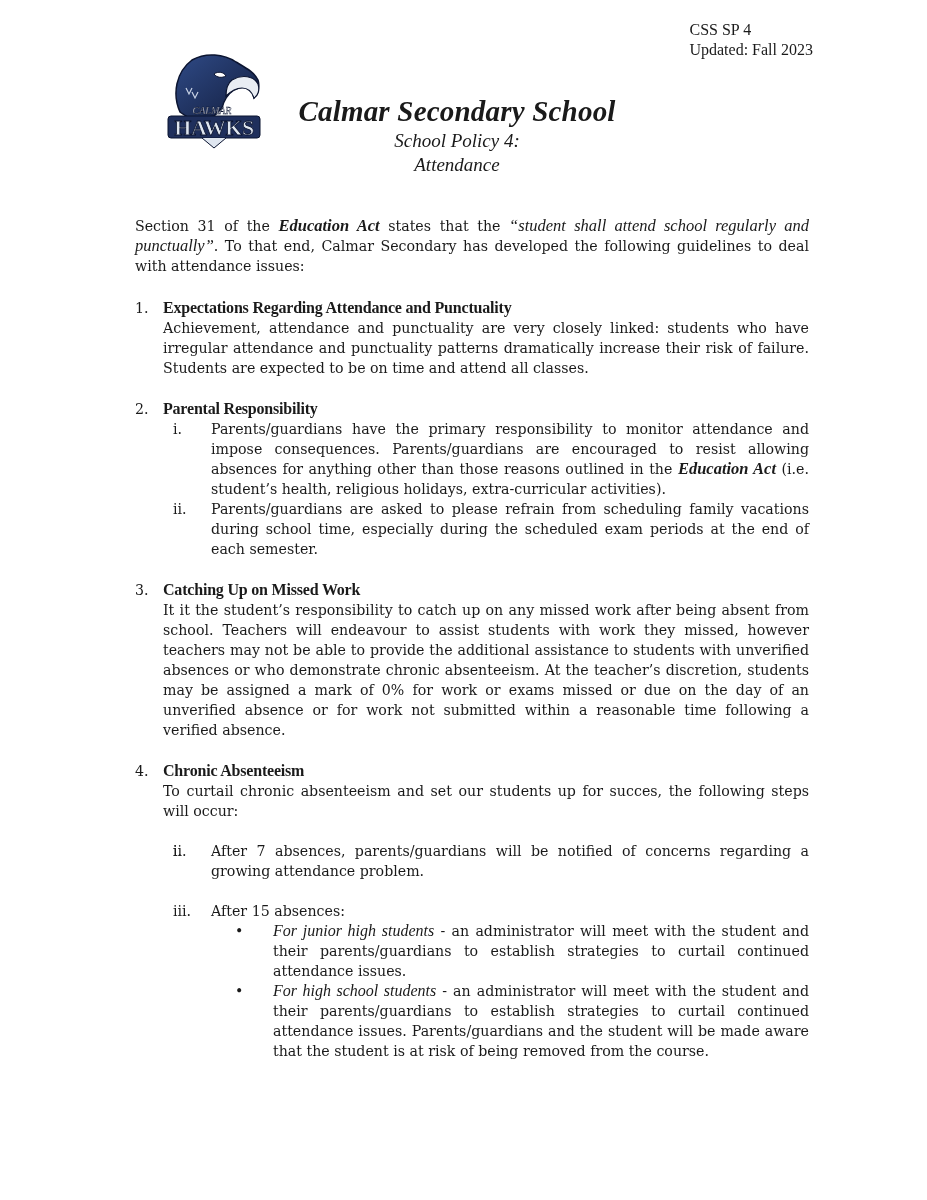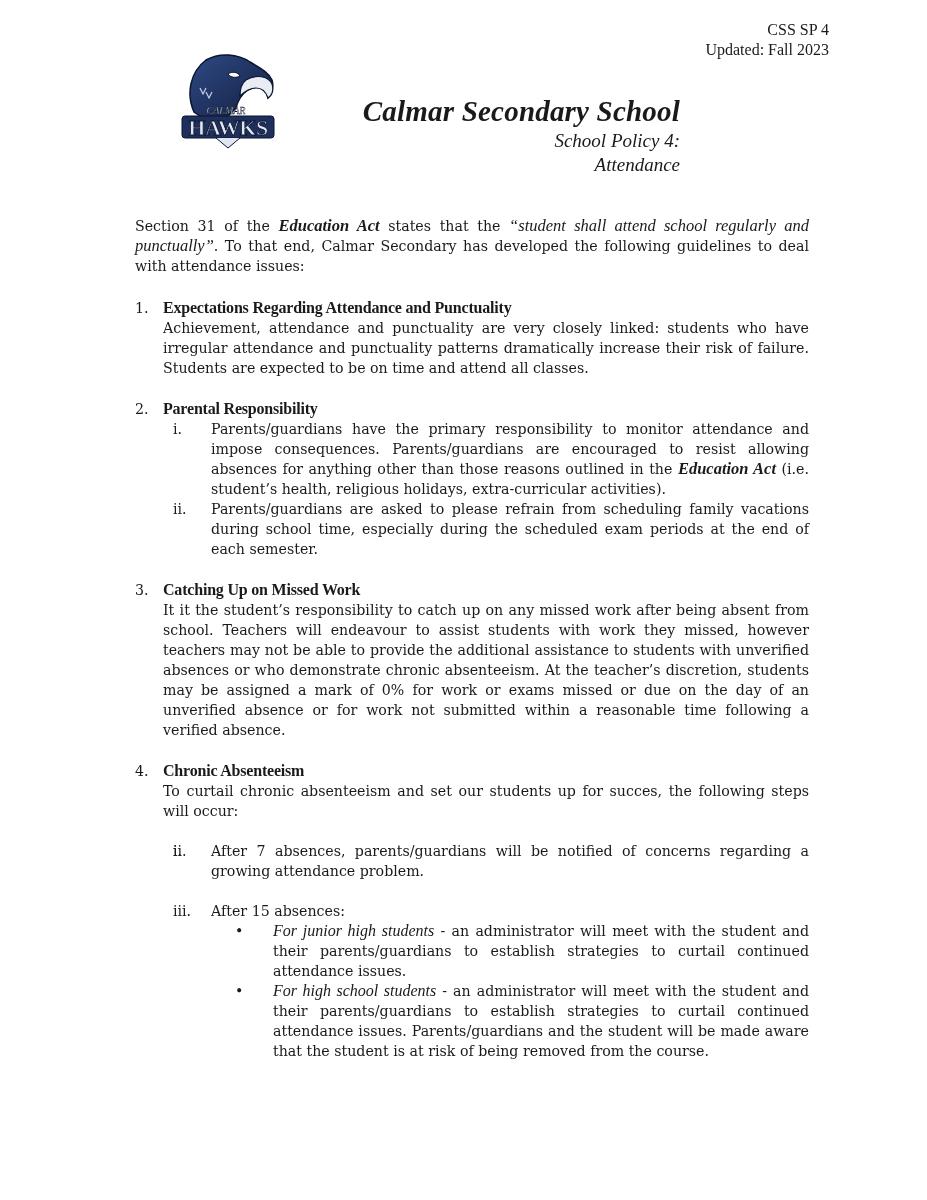--- a/index.html
+++ b/index.html
@@ -4,29 +4,29 @@
   <style>
     html, body { margin: 0; padding: 0; background: #ffffff; }
     body {
       width: 927px; height: 1200px; position: relative; overflow: hidden;
       font-family: "DejaVu Serif", "Liberation Serif", serif;
       color: #1a1a1a;
     }
     .page { position: absolute; left: 0; top: 0; width: 927px; height: 1200px; }
 
     .doc-code {
-      position: absolute; right: 98px; top: 20px; text-align: right;
+      position: absolute; right: 114px; top: 20px; text-align: left;
       font-family: "Liberation Serif", serif; font-size: 16px; line-height: 20px;
     }
     .doc-code .updated { }
 
-    .logo { position: absolute; left: 176px; top: 50px; width: 104px; height: 100px; text-decoration: underline; }
+    .logo { position: absolute; left: 162px; top: 50px; width: 104px; height: 100px; text-decoration: underline; }
 
     .title-block {
-      position: absolute; left: 250px; top: 93px; width: 430px; text-align: right;
+      position: absolute; left: 242px; top: 93px; width: 430px; text-align: center;
       font-family: "Liberation Serif", serif; font-style: italic;
     }
     .school-name { font-size: 29px; font-weight: bold; line-height: 36px; letter-spacing: 0.2px; }
     .policy-sub { font-size: 19px; line-height: 24px; }
 
     .body {
       position: absolute; left: 135px; top: 216px; width: 674px;
       font-family: "DejaVu Serif", serif; font-size: 14.2px; line-height: 20px;
       text-align: justify;
     }

